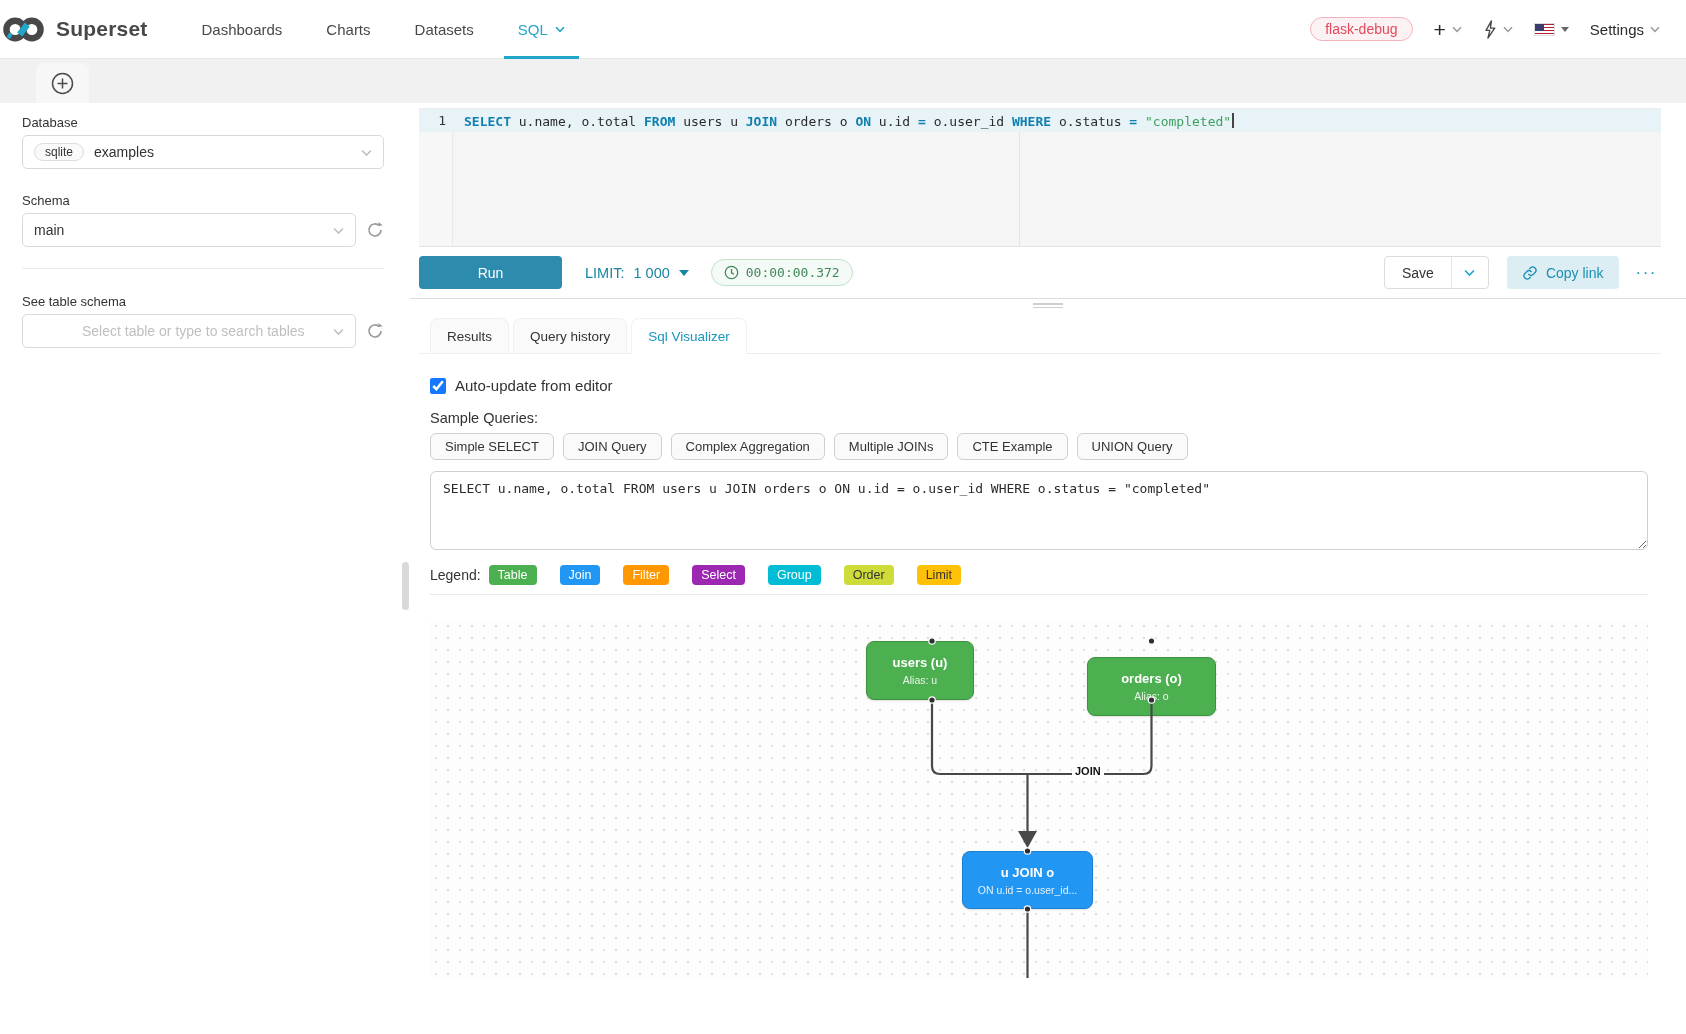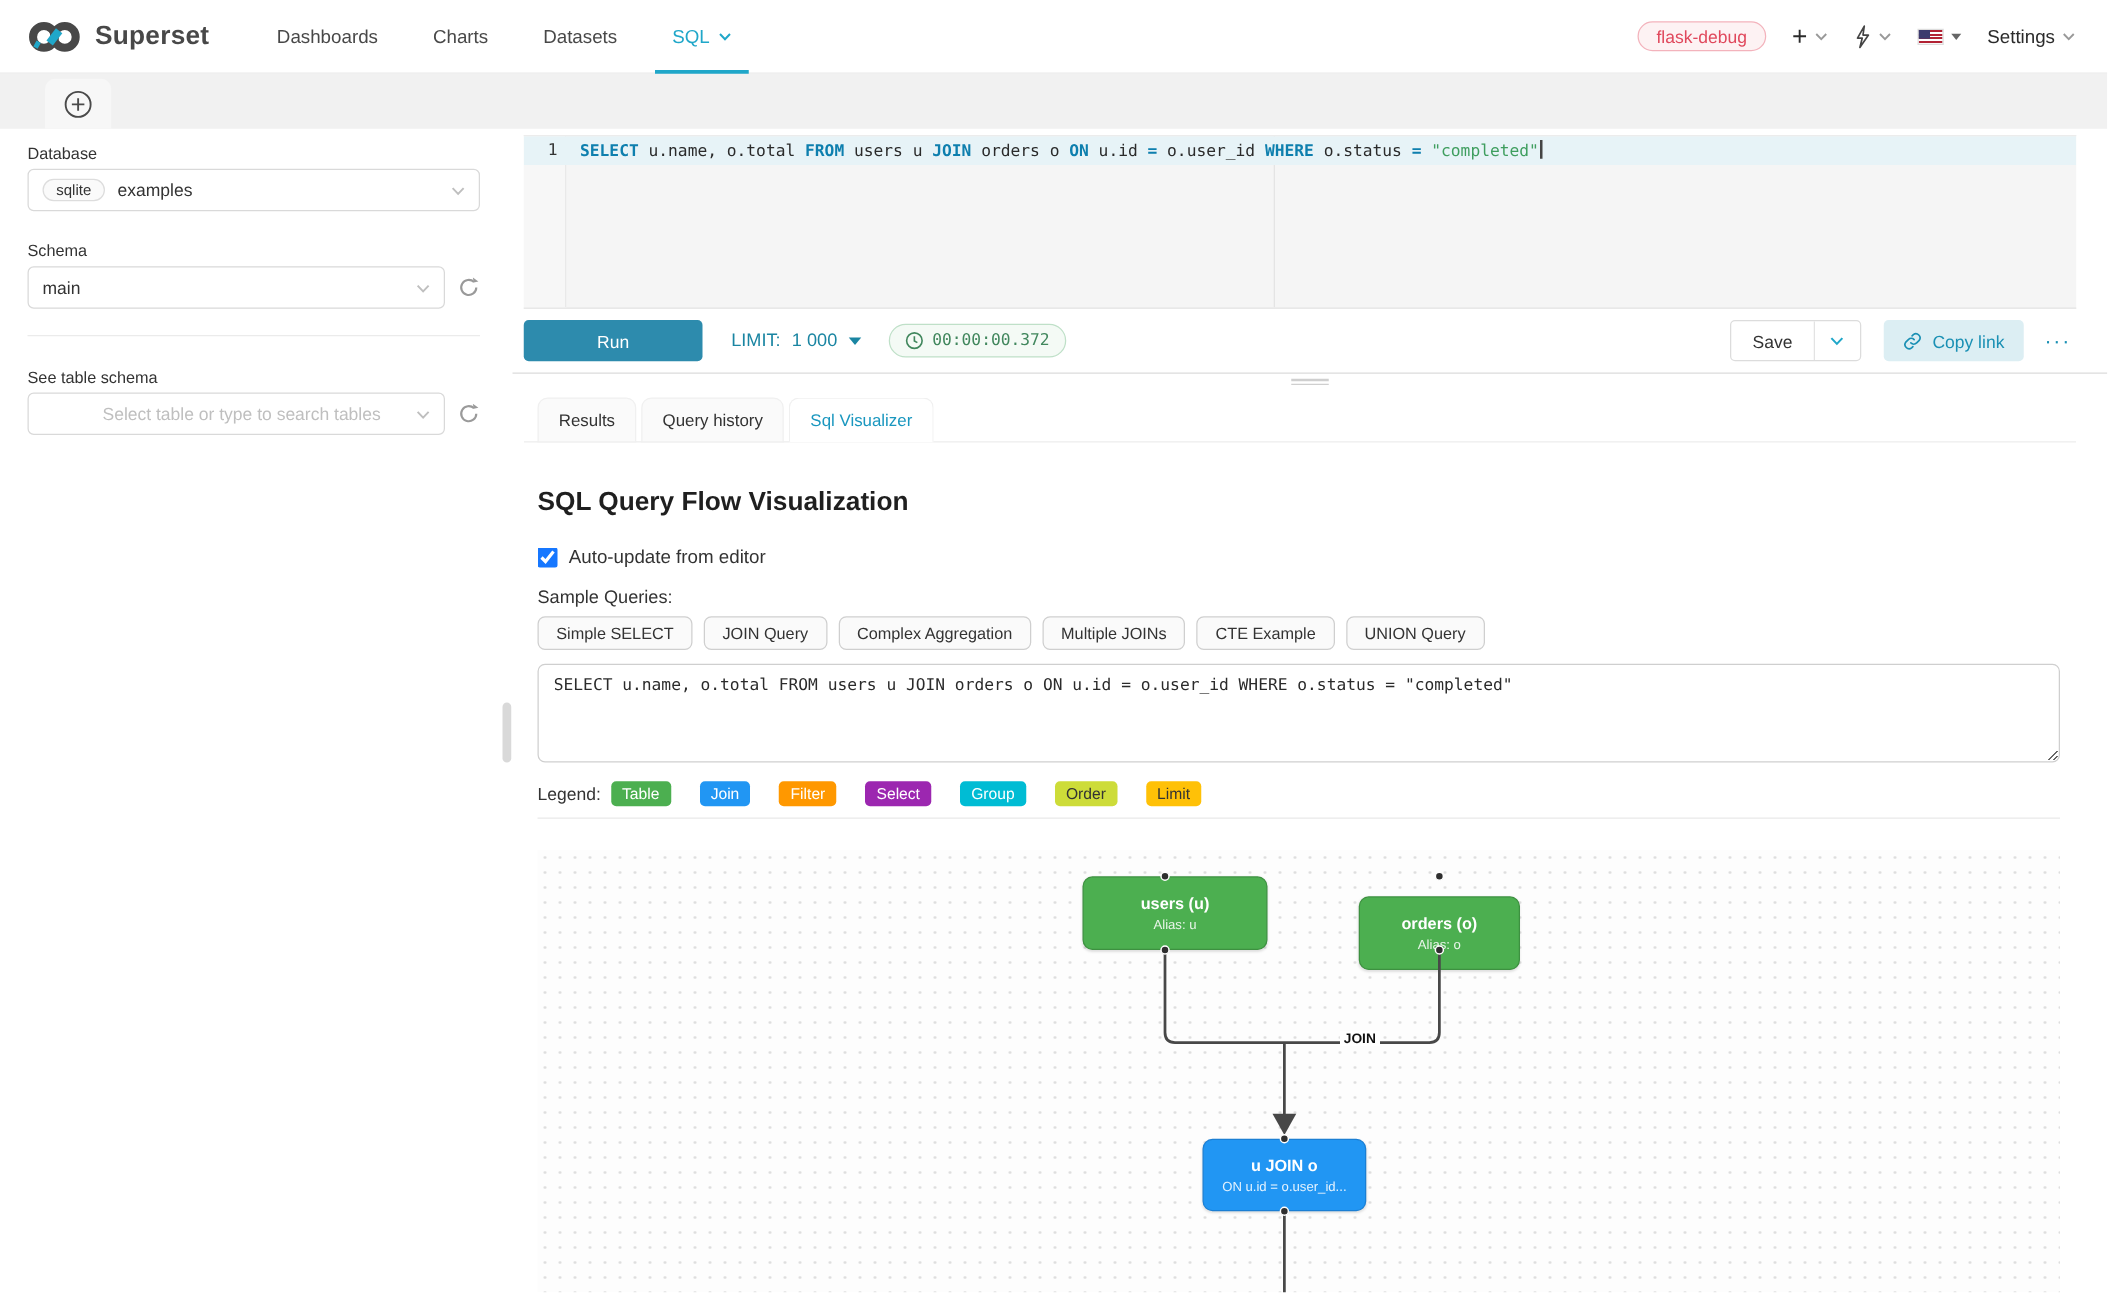--- a/index.html
+++ b/index.html
@@ -1,21 +1,21 @@
 <!DOCTYPE html>
 <html><head>
 <meta charset="utf-8">
 <style>
   * { margin:0; padding:0; box-sizing:border-box; }
   html,body { width:1686px; height:1034px; }
   body { font-family:"Liberation Sans", sans-serif; background:#fff; color:#333; overflow:hidden; }
   .app { position:relative; width:1686px; height:1034px; background:#fff; overflow:hidden; }
 
   
-  .header { height:59px; display:flex; align-items:stretch; padding:0 26px 0 20px; border-bottom:1px solid #e9e9e9; background:#fff; }
+  .header { height:59px; display:flex; align-items:stretch; padding:0 26px 0 0; border-bottom:1px solid #e9e9e9; background:#fff; }
   .brand { display:flex; align-items:center; gap:9px; margin-right:34px; }
   .brand-name { font-size:21px; font-weight:700; color:#484848; letter-spacing:.2px; }
   .nav { display:flex; align-items:stretch; gap:4px; }
   .nav-item { position:relative; display:flex; align-items:center; gap:7px; padding:0 20px; font-size:15px; color:#484848; cursor:pointer; }
   .nav-item.active { color:#20a7c9; }
   .nav-item.active::after { content:""; position:absolute; left:6px; right:6px; bottom:-1px; height:3px; background:#20a7c9; }
   .header-right { margin-left:auto; display:flex; align-items:center; gap:21px; }
   .env-badge { font-size:14px; color:#e0485c; background:#fdf2f3; border:1px solid #f3b3bc; border-radius:13px; padding:3px 14px; }
   .hr-item { display:flex; align-items:center; gap:6px; cursor:pointer; }
   .plus-glyph { font-size:21px; color:#2b2b2b; font-weight:400; line-height:1; }
@@ -99,21 +99,21 @@
   .chip { padding:2.5px 9px; border-radius:4px; font-size:12.5px; line-height:15px; }
   .viz-hr { margin-top:9px; border:none; border-top:1px solid #e9e9e9; }
 
   
   .diagram { position:relative; margin-top:25px; height:358px; overflow:hidden; background:#fdfdfd; background-image:radial-gradient(#dedede 1px, transparent 1.2px); background-size:12px 12px; }
   .flow-node { position:absolute; border-radius:8px; display:flex; flex-direction:column; align-items:center; justify-content:center; gap:4px; z-index:1; cursor:grab; box-shadow:0 1px 2px rgba(0,0,0,.12); }
   .flow-node .nt { color:#fff; font-size:13px; font-weight:700; }
   .flow-node .ns { color:rgba(255,255,255,.88); font-size:10.5px; }
   .node-table { background:#4caf50; border:1px solid #3d9140; }
   .node-join { background:#2196f3; border:1px solid #1b7fd4; }
-  .n-users { left:436px; top:21px; width:148px; height:59px; }
+  .n-users { left:436px; top:21px; width:108px; height:59px; }
   .n-orders { left:657px; top:21px; width:129px; height:59px;margin-top:16px; }
   .n-join { left:532px; top:231px; width:131px; height:58px; }
   .edges { position:absolute; inset:0; z-index:2; pointer-events:none; }
   .edge-label { position:absolute; left:642px; top:145px; z-index:3; background:#fff; padding:0 3px; font-size:11px; font-weight:600; color:#111; }
 </style>
 </head>
 <body>
 
 <div class="app">
 
@@ -279,21 +279,20 @@
           <i></i>
         </div>
 
       <div class="result-tabs" id="result-tabs">
           <div class="rtab">Results</div>
           <div class="rtab">Query history</div>
           <div class="rtab active">Sql Visualizer</div>
         </div>
 
       <div class="viz">
-        <div class="viz-title">SQL Query Flow Visualization</div>
 
         <label class="auto-row">
           <input type="checkbox" id="auto-update-cb" checked="" style="">
           <span>Auto-update from editor</span>
         </label>
 
         <div class="samples-label">Sample Queries:</div>
         <div class="samples" id="samples">
             <button class="sample-btn">Simple SELECT</button>
             <button class="sample-btn">JOIN Query</button>

